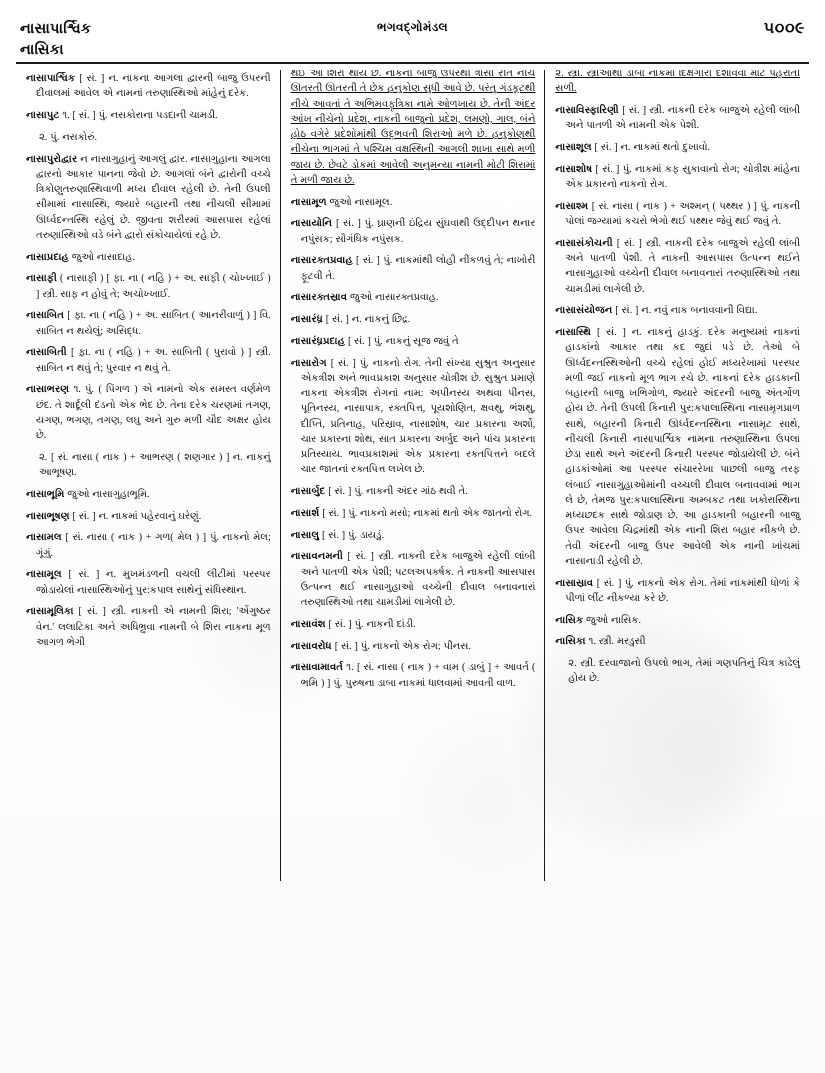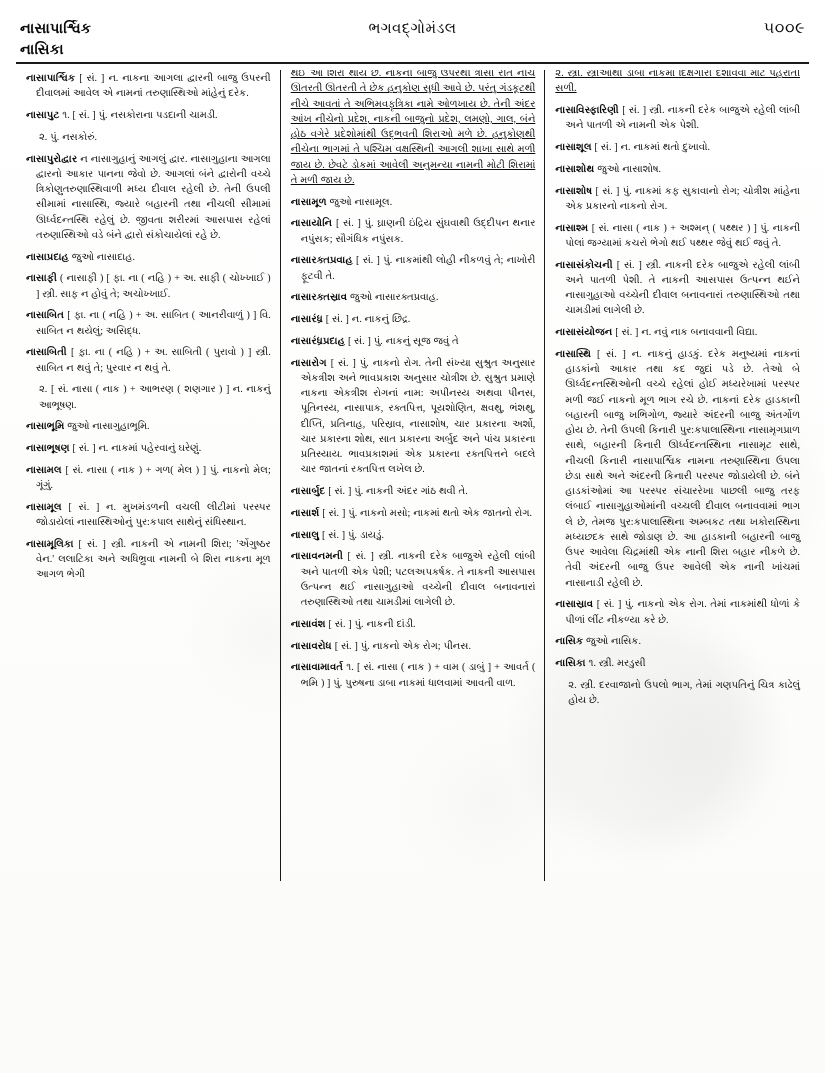--- a/index.html
+++ b/index.html
@@ -49,29 +49,29 @@
     font-size: 14.5px;
     line-height: 1.45;
     letter-spacing: 0.2px;
   }
   .runhead-left .l2 { display: block; }
   .runhead-center {
     position: absolute;
     left: 50%;
     top: 2px;
     transform: translateX(-50%);
-    font-weight: normal;
-    font-size: 15px;
+    font-weight: bold;
+    font-size: 12px;
     letter-spacing: 0.3px;
   }
   .runhead-right {
     position: absolute;
     right: 2px;
     top: 1px;
-    font-weight: normal;
+    font-weight: bold;
     font-size: 16px;
     letter-spacing: 0.5px;
   }
   .head-rule {
     position: absolute;
     left: 16px;
     right: 16px;
     top: 62px;
     height: 1.6px;
     background: #1a1a1a;
@@ -160,20 +160,21 @@
   <div class="columns">
     <div class="col">
         <p class="entry"><span class="hw">નાસાપાર્શ્વિક</span> <span>[ સં. ] ન. નાકના આગલા દ્વારની બાજુ ઉપરની દીવાલમાં આવેલ એ નામનાં તરુણાસ્થિઓ માંહેનું દરેક.</span></p>
         <p class="entry"><span class="hw">નાસાપુટ</span> <span>૧. [ સં. ] ​પું. નસકોરાના પડદાની ચામડી.</span></p>
         <p class="entry sub"><span>૨. પું. નસકોરું.</span></p>
         <p class="entry"><span class="hw">નાસાપુરોદ્વાર</span> <span>ન નાસાગુહાનું આગલું દ્વાર. નાસાગુહાના આગલા દ્વારનો આકાર પાનના જેવો છે. આગલાં બંને દ્વારોની વચ્ચે ત્રિકોણુતરુણાસ્થિવાળી મધ્ય દીવાલ રહેલી છે. તેની ઉપલી સીમામાં નાસાસ્થિ, જ્યારે બહારની તથા નીચલી સીમામાં ઊર્ધ્વદન્તસ્થિ રહેલું છે. જીવતા શરીરમાં આસપાસ રહેલાં તરુણાસ્થિઓ વડે બંને દ્વારો સંકોચાયેલાં રહે છે.</span></p>
         <p class="entry"><span class="hw">નાસાપ્રદાહ</span> <span>જુઓ નાસાદાહ.</span></p>
         <p class="entry"><span class="hw">નાસાફી</span> <span>( નાસાફી ) [ ફા. ના ( નહિ ) + અ. સાફી ( ચોખ્ખાઈ ) ] સ્ત્રી. સાફ ન હોવું તે; અચોખ્ખાઈ.</span></p>
         <p class="entry"><span class="hw">નાસાબિત</span> <span>[ ફા. ના ( નહિ ) + અ. સાબિત ( આનરીવાળું ) ] વિ. સાબિત ન થયેલું; અસિદ્ધ.</span></p>
         <p class="entry"><span class="hw">નાસાબિતી</span> <span>[ ફ઼ા. ના ( નહિ ) + અ. સાબિતી ( પુરાવો ) ] સ્ત્રી. સાબિત ન થવું તે; પુરવાર ન થવું તે.</span></p>
+        <p class="entry"><span class="hw">નાસાભરણ</span> <span>૧. પું. ( પિંગળ ) એ નામનો એક સમસ્ત વર્ણમેળ છંદ. તે શાર્દૂલી દંડનો એક ભેદ છે. તેના દરેક ચરણમાં તગણ, યગણ, ભગણ, તગણ, લઘુ અને ગુરુ મળી ચૌદ અક્ષર હોય છે.</span></p>
         <p class="entry sub"><span>૨. [ સં. નાસા ( નાક ) + આભરણ ( શણગાર ) ] ન. નાકનું આભૂષણ.</span></p>
         <p class="entry"><span class="hw">નાસાભૂમિ</span> <span>જુઓ નાસાગુહાભૂમિ.</span></p>
         <p class="entry"><span class="hw">નાસાભૂષણ</span> <span>[ સં. ] ન. નાકમાં પહેરવાનું ઘરેણું.</span></p>
         <p class="entry"><span class="hw">નાસામલ</span> <span>[ સં. નાસા ( નાક ) + ગળ( મેલ ) ] પું. નાકનો મેલ; ગૂંગું.</span></p>
         <p class="entry"><span class="hw">નાસામૂલ</span> <span>[ સં. ] ન. મુખમંડળની વચલી લીટીમાં પરસ્પર જોડાયેલાં નાસાસ્થિઓનું પુર:કપાલ સાથેનું સંધિસ્થાન.</span></p>
         <p class="entry"><span class="hw">નાસામૂલિકા</span> <span>[ સં. ] સ્ત્રી. નાકની એ નામની શિરા; 'એંગુષ્ઠર વેન.' લલાટિકા અને અધિભ્રુવા નામની બે શિરા નાકના મૂળ આગળ ભેગી</span></p>
       </div>
     <div class="col">
         <p class="entry cont"><span>થઈ આ શિરા થાય છે. નાકની બાજુ ઉપરથી ત્રાંસી રીતે નીચે ઊતરતી ઊતરતી તે છેક હનુકોણ સુધી આવે છે. પરંતુ ગંડકૂટથી નીચે આવતાં તે અભિમવફૃત્રિકા નામે ઓળખાય છે. તેની અંદર આંખ નીચેનો પ્રદેશ, નાકની બાજુનો પ્રદેશ, લમણો, ગાલ, બંને હોઠ વગેરે પ્રદેશોમાંથી ઉદ્‌ભવતી શિરાઓ મળે છે. હનુકોણથી નીચેના ભાગમાં તે પશ્ચિમ વક્ષસ્થિની આગલી શાખા સાથે મળી જાય છે. છેવટે ડોકમાં આવેલી અનુમન્યા નામની મોટી શિરામાં તે મળી જાય છે.</span></p>
         <p class="entry"><span class="hw">નાસામૂળ</span> <span>જુઓ નાસામૂલ.</span></p>
@@ -188,21 +189,20 @@
         <p class="entry"><span class="hw">નાસાલુ</span> <span>[ સં. ] પું. ડાયડુ઼ં.</span></p>
         <p class="entry"><span class="hw">નાસાવનમની</span> <span>[ સં. ] સ્ત્રી. નાકની દરેક બાજુએ રહેલી લાંબી અને પાતળી એક પેશી; પટલઅપકર્ષક. તે નાકની આસપાસ ઉત્પન્ન થઈ નાસાગુહાઓ વચ્ચેની દીવાલ બનાવનારાં તરુણાસ્થિઓ તથા ચામડીમાં લાગેલી છે.</span></p>
         <p class="entry"><span class="hw">નાસાવંશ</span> <span>[ સં. ] પું. નાકની દાંડી.</span></p>
         <p class="entry"><span class="hw">નાસાવરોધ</span> <span>[ સં. ] પું. નાકનો એક રોગ; પીનસ.</span></p>
         <p class="entry"><span class="hw">નાસાવામાવર્ત</span> <span>૧. [ સં. નાસા ( નાક ) + વામ ( ડાબું ] + આવર્ત ( ભમિ ) ] પું. પુરુષના ડાબા નાકમાં ધાલવામાં આવતી વાળ.</span></p>
       </div>
     <div class="col">
         <p class="entry cont"><span>૨. સ્ત્રી. સ્ત્રીઓથી ડાબા નાકમાં દિક્ષગીરી દર્શાવવા માટે પહેરાતી સળી.</span></p>
         <p class="entry"><span class="hw">નાસાવિસ્ફારિણી</span> <span>[ સં. ] સ્ત્રી. નાકની દરેક બાજુએ રહેલી લાંબી અને પાતળી એ નામની એક પેશી.</span></p>
         <p class="entry"><span class="hw">નાસાશૂલ</span> <span>[ સં. ] ન. નાકમાં થતો દુખાવો.</span></p>
-        <p class="entry"><span class="hw">નાસાશોથ</span> <span>જુઓ નાસાશોષ.</span></p>
         <p class="entry"><span class="hw">નાસાશોષ</span> <span>[ સં. ] પું. નાકમાં કફ સુકાવાનો રોગ; ચોત્રીશ માંહેના એક પ્રકારનો નાકનો રોગ.</span></p>
         <p class="entry"><span class="hw">નાસાશ્મ</span> <span>[ સં. નાસા ( નાક ) + અશ્મન્ ( પથ્થર ) ] પું. નાકની પોલાં જગ્યામાં કચરો ભેગો થઈ પથ્થર જેવું થઈ જવું તે.</span></p>
         <p class="entry"><span class="hw">નાસાસંકોચની</span> <span>[ સં. ] સ્ત્રી. નાકની દરેક બાજુએ રહેલી લાંબી અને પાતળી પેશી. તે નાકની આસપાસ ઉત્પન્ન થઈને નાસાગુહાઓ વચ્ચેની દીવાલ બનાવનારાં તરુણાસ્થિઓ તથા ચામડીમાં લાગેલી છે.</span></p>
         <p class="entry"><span class="hw">નાસાસંયોજન</span> <span>[ સં. ] ન. નવું નાક બનાવવાની વિદ્યા.</span></p>
         <p class="entry"><span class="hw">નાસાસ્થિ</span> <span>[ સં. ] ન. નાકનું હાડકું. દરેક મનુષ્યમાં નાકનાં હાડકાંનો આકાર તથા કદ જુદાં પડે છે. તેઓ બે ઊર્ધ્વદન્તસ્થિઓની વચ્ચે રહેલાં હોઈ મધ્યરેખામાં પરસ્પર મળી જઈ નાકનો મૂળ ભાગ રચે છે. નાકનાં દરેક હાડકાની બહારની બાજુ ખભિગોળ, જ્યારે અંદરની બાજુ અંતર્ગોળ હોય છે. તેની ઉપલી કિનારી પુર:કપાલાસ્થિના નાસામૃગપ્રાળ સાથે, બહારની કિનારી ઊર્ધ્વદન્તસ્થિના નાસામૃટ સાથે, નીચલી કિનારી નાસાપાર્શ્વિક નામના તરુણાસ્થિના ઉપલા છેડા સાથે અને અંદરની કિનારી પરસ્પર જોડાયેલી છે. બંને હાડકાંઓમાં આ પરસ્પર સંચારરેખા પાછલી બાજુ તરફ લંબાઈ નાસાગુહાઓમાંની વચ્ચલી દીવાલ બનાવવામાં ભાગ લે છે, તેમજ પુર:કપાલાસ્થિના અમ્બકટ તથા ખકોરાસ્થિના મધ્યછદક સાથે જોડાણ છે. આ હાડકાની બહારની બાજુ ઉપર આવેલા ચિદ્રમાંથી એક નાની શિરા બહાર નીકળે છે. તેવી અંદરની બાજુ ઉપર આવેલી એક નાની ખાંચમાં નાસાનાડી રહેલી છે.</span></p>
         <p class="entry"><span class="hw">નાસાસ્રાવ</span> <span>[ સં. ] પું. નાકનો એક રોગ. તેમાં નાકમાંથી ધોળાં કે પીળાં લીંટ નીકળ્યા કરે છે.</span></p>
         <p class="entry"><span class="hw">નાસિક</span> <span>જુઓ નાસિક.</span></p>
         <p class="entry"><span class="hw">નાસિકા</span> <span>૧. સ્ત્રી. મરડુસી</span></p>
         <p class="entry sub"><span>૨. સ્ત્રી. દરવાજાનો ઉપલો ભાગ, તેમાં ગણપતિનું ચિત્ર કાઢેલું હોય છે.</span></p>
       </div>

